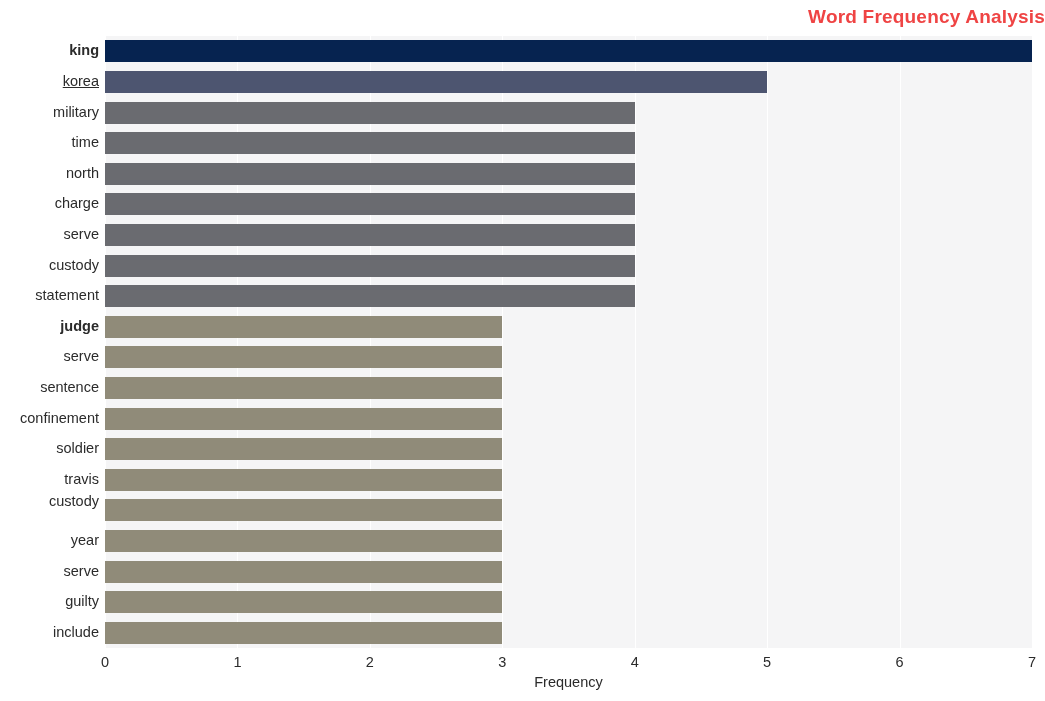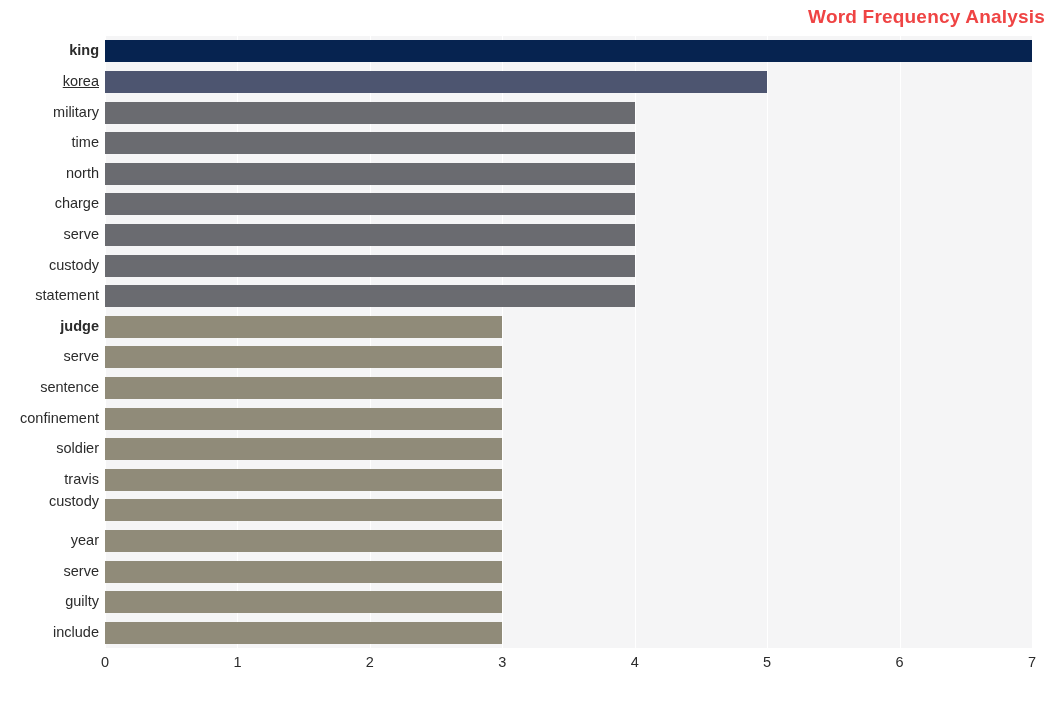--- a/index.html
+++ b/index.html
@@ -226,14 +226,15 @@
       <div class="x-tick-label" style="left: 0px;">0</div>
       <div class="x-tick-label" style="left: 132.429px;">1</div>
       <div class="x-tick-label" style="left: 264.857px;">2</div>
       <div class="x-tick-label" style="left: 397.286px;">3</div>
       <div class="x-tick-label" style="left: 529.714px;">4</div>
       <div class="x-tick-label" style="left: 662.143px;">5</div>
       <div class="x-tick-label" style="left: 794.571px;">6</div>
       <div class="x-tick-label" style="left: 927px;">7</div>
     </div>
 
+  <div id="x-axis-title">Frequency</div>
 
 </div>
 
 </body></html>

